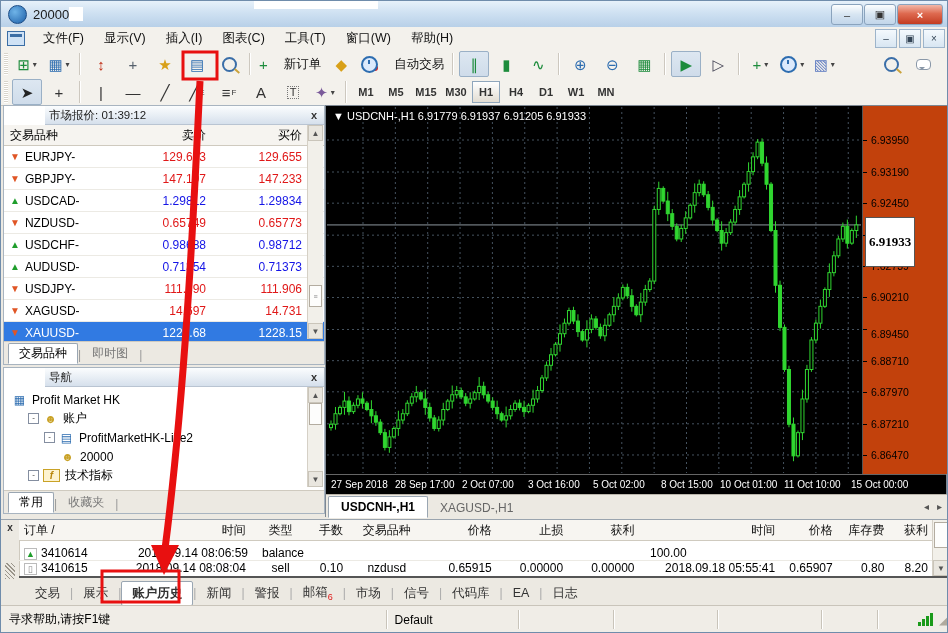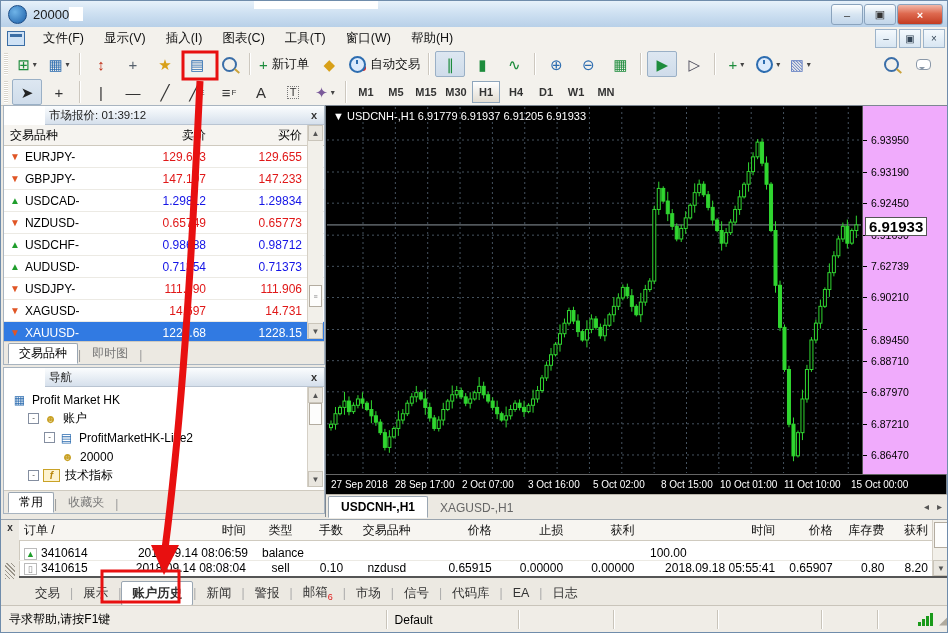--- a/index.html
+++ b/index.html
@@ -22,21 +22,21 @@
   .menu-doc-icon::after{content:"";position:absolute;left:2px;top:2px;right:2px;height:3px;background:#3b6ea5;}
   .menu-item{padding:2px 10px;font-size:12.5px;color:#111;}
   .mdibtns{position:absolute;right:4px;top:2px;display:flex;gap:2px;}
   .mdib{width:20px;height:17px;border:1px solid #9db4ca;background:linear-gradient(#f4f9fd,#d8e6f2);font-size:10px;display:flex;align-items:center;justify-content:center;color:#345;}
   
   .toolbar1{position:absolute;left:0;top:48px;width:948px;height:30px;background:#f3f1ec;border-bottom:1px solid #dcd8d0;display:flex;align-items:center;}
   .toolbar2{position:absolute;left:0;top:78px;width:948px;height:26px;background:#f3f1ec;border-bottom:1px solid #c9c4ba;display:flex;align-items:center;}
   .tbtn{height:24px;min-width:24px;display:flex;align-items:center;justify-content:center;border:1px solid transparent;border-radius:2px;margin:0 1px;padding:0 2px;}
   .tbtn.pressed{border-color:#9ab0c6;background:linear-gradient(#dde7f1,#cfdcea);}
   .tglyph{font-size:15px;line-height:1;}
-  .tlabel{font-size:12.5px;margin-left:4px;color:#111;}
+  .tlabel{font-size:12.5px;margin-left:16px;color:#111;}
   .caret{font-size:8px;color:#444;margin-left:3px;}
   .tsep{width:1px;height:22px;background:#cdc8bf;border-right:1px solid #fff;margin:0 4px;}
   .grip{width:4px;height:22px;margin:0 3px;background:repeating-linear-gradient(#d8d4cb 0 1px,#fff 1px 2px);}
   .sub{font-size:8px;vertical-align:sub;color:#333;margin-left:1px;}
   .boxedT{border:1px dotted #777;padding:0 2px;font-size:11px;}
   .tf-btn{height:20px;min-width:26px;display:flex;align-items:center;justify-content:center;font-size:11px;font-weight:bold;color:#333;border:1px solid transparent;margin:0 1px;}
   .tf-btn.active{border:1px solid #8fa6bc;background:linear-gradient(#fff,#e2ddd3);}
   .i-lens{width:11px;height:11px;border:2px solid #3a6ea8;border-radius:50%;position:relative;}
   .i-lens::after{content:"";position:absolute;width:6px;height:2px;background:#caa23a;right:-5px;bottom:-2px;transform:rotate(40deg);}
   .i-chat{width:13px;height:9px;border:1.5px solid #8a98a8;border-radius:4px;position:relative;background:#fff;}
@@ -67,24 +67,24 @@
   .ptab.active{background:#fff;border:1px solid #9aa6b2;border-bottom-color:#fff;color:#000;border-radius:2px 2px 0 0;}
   .ptab-sep{color:#999;align-self:center;margin-top:4px;}
   
   .nav-row{display:flex;align-items:center;height:19px;font-size:12px;}
   .expander{width:9px;height:9px;border:1px solid #848ea0;background:#fff;font-size:8px;line-height:7px;text-align:center;color:#333;margin-right:4px;flex:none;}
   .nav-ico{width:15px;text-align:center;margin-right:5px;font-size:12px;flex:none;}
   
   .chartwin{position:absolute;left:324px;top:104px;width:622px;height:412px;background:#000;border:1px solid #7d8792;box-sizing:border-box;}
   .plot{position:absolute;left:1px;top:1px;width:534px;height:366px;background:#000;overflow:hidden;}
   .ohlc-header{position:absolute;left:6px;top:3px;color:#fff;font-size:11px;z-index:5;white-space:nowrap;}
-  .paxis{position:absolute;left:536px;top:0;width:84px;height:368px;background:#f0abfc;border-left:1px solid #555;text-align:center;}
+  .paxis{position:absolute;left:536px;top:0;width:84px;height:368px;background:#c2410c;border-left:1px solid #555;text-align:center;}
   .ptick{position:absolute;left:8px;font-size:10.5px;color:#000;white-space:nowrap;}
   .ptickmark{position:absolute;left:0;width:4px;height:1px;background:#000;}
-  .curprice{position:absolute;left:2px;padding:0 3px;background:#fff;border:1px solid #555;font-size:15px;font-weight:bold;z-index:3;}
+  .curprice{position:absolute;left:2px;padding:16px 3px;background:#fff;border:1px solid #555;font-size:13px;font-weight:bold;z-index:3;font-family:Liberation Serif, serif;}
   .taxis{position:absolute;left:0;top:368px;width:620px;height:20px;background:#000;border-top:1px solid #666;}
   .tlab{position:absolute;top:4px;font-size:10px;color:#fff;white-space:nowrap;}
   .ctabs{position:absolute;left:0;top:388px;width:620px;height:23px;background:#ece9e2;border-top:1px solid #b9b4aa;display:flex;align-items:flex-end;padding-left:2px;}
   .ctab{height:20px;display:flex;align-items:center;padding:0 12px;font-size:12px;color:#666;}
   .ctab.active{background:#fff;border:1px solid #9aa6b2;border-bottom-color:#fff;color:#000;font-weight:bold;border-radius:2px 2px 0 0;}
   .ctab-arrows{margin-left:auto;margin-right:6px;display:flex;gap:8px;color:#555;font-size:10px;align-self:center;}
   
   .terminal{position:absolute;left:0;top:518px;width:948px;height:86px;background:#fff;border-top:1px solid #9aa4ae;}
   .t-strip{position:absolute;left:0;top:0;width:18px;height:86px;background:#ece9e2;border-right:1px solid #cfcabf;}
   .t-close{font-size:10px;font-weight:bold;color:#333;text-align:center;margin-top:2px;}
@@ -706,21 +706,21 @@
         <div class="ptick" style="top: 60.0036px;">6.93190</div>
         <div class="ptickmark" style="top: 97.165px;"></div>
         <div class="ptick" style="top: 91.165px;">6.92450</div>
         <div class="ptickmark" style="top: 129.169px;"></div>
         <div class="ptick" style="top: 123.169px;">6.91690</div>
         <div class="ptickmark" style="top: 160.33px;"></div>
         <div class="ptick" style="top: 154.33px;">7.62739</div>
         <div class="ptickmark" style="top: 191.491px;"></div>
         <div class="ptick" style="top: 185.491px;">6.90210</div>
         <div class="ptickmark" style="top: 223.495px;"></div>
-        <div class="ptick" style="top: 228px;">6.89450</div>
+        <div class="ptick" style="top: 222px;">6.89450</div>
         <div class="ptickmark" style="top: 254.656px;"></div>
         <div class="ptick" style="top: 248.656px;">6.88710</div>
         <div class="ptickmark" style="top: 285.818px;"></div>
         <div class="ptick" style="top: 279.818px;">6.87970</div>
         <div class="ptickmark" style="top: 317.821px;"></div>
         <div class="ptick" style="top: 311.821px;">6.87210</div>
         <div class="ptickmark" style="top: 348.983px;"></div>
         <div class="ptick" style="top: 342.983px;">6.86470</div>
         <div class="curprice" style="top: 110.936px;">6.91933</div>
       </div>

